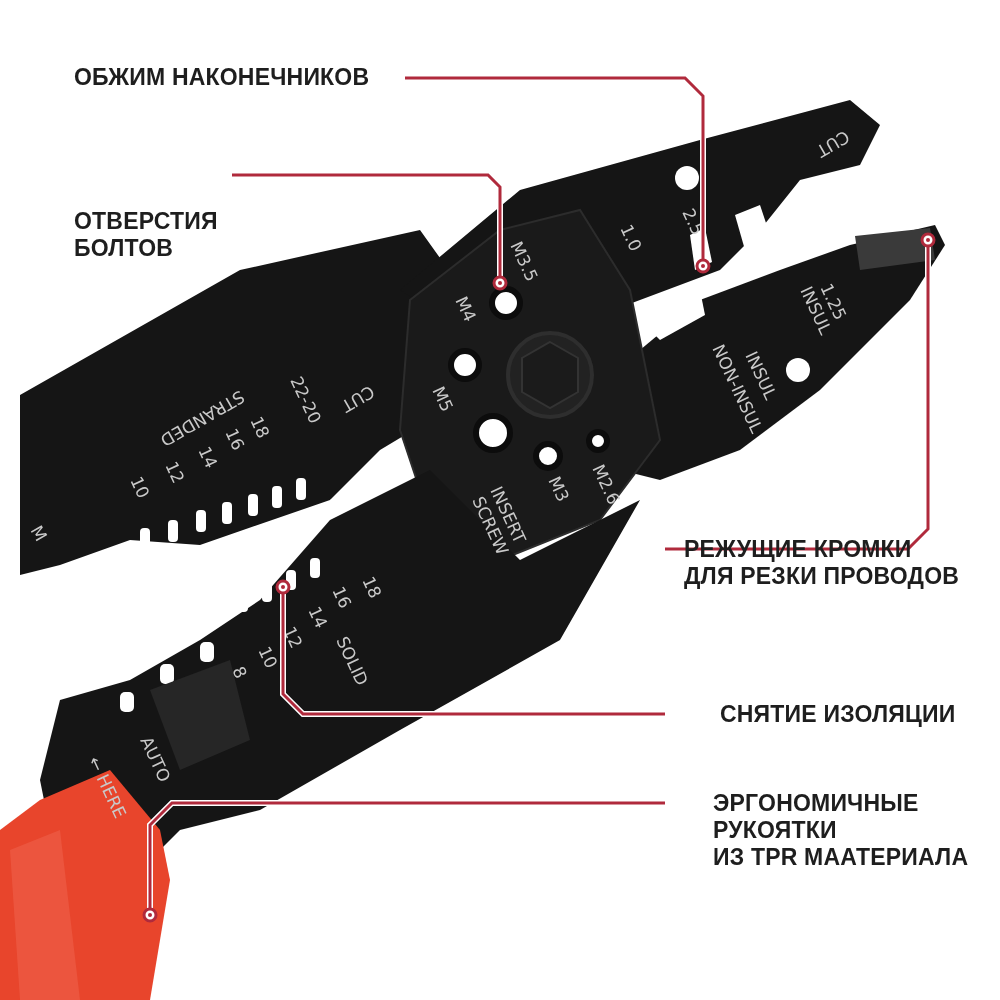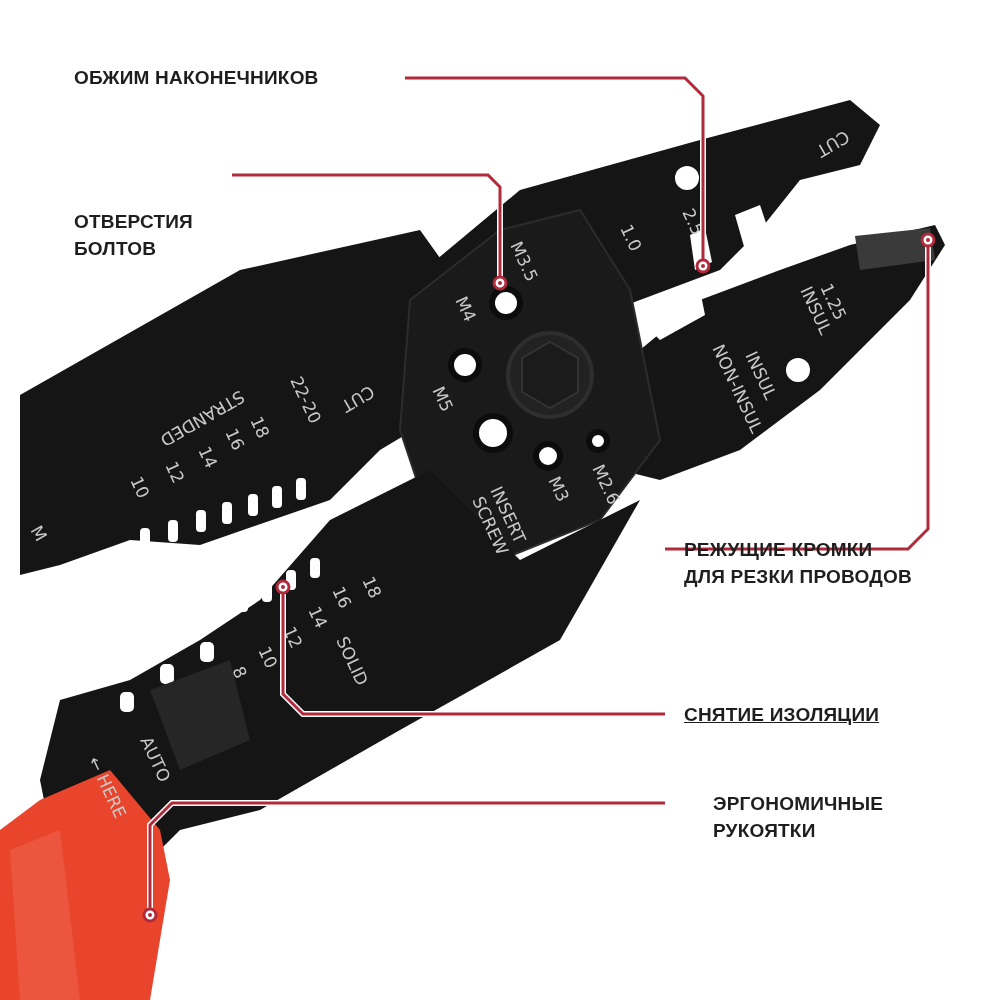--- a/index.html
+++ b/index.html
@@ -1,20 +1,20 @@
 <!DOCTYPE html>
 <html><head>
   <meta charset="utf-8">
   <style>
     html, body { margin: 0; padding: 0; background: #ffffff; }
     body { width: 1000px; height: 1000px; position: relative; overflow: hidden;
            font-family: "Liberation Sans", "DejaVu Sans", sans-serif; }
     .stage { position: absolute; left: 0; top: 0; width: 1000px; height: 1000px; }
     svg.art { position: absolute; left: 0; top: 0; }
-    .label { position: absolute; color: #1e1e1e; font-weight: 700; font-size: 19px;
+    .label { position: absolute; color: #1e1e1e; font-weight: 700; font-size: 23px;
              line-height: 27px; letter-spacing: 0.2px; white-space: nowrap; }
     .label span { display: block; }
     .engr { font-family: "DejaVu Sans", sans-serif; fill: #c9c9c9; font-size: 17px; }
   </style>
 </head>
 <body>
 
 <div class="stage">
 
   <svg class="art" width="1000" height="1000" viewBox="0 0 1000 1000">
@@ -146,22 +146,23 @@
   <div class="label" style="left:74px; top:162px;margin-top:46px;">
     <span>ОТВЕРСТИЯ</span>
     <span>БОЛТОВ</span>
   </div>
 
   <div class="label" style="left:684px; top:536px;">
     <span>РЕЖУЩИЕ КРОМКИ</span>
     <span>ДЛЯ РЕЗКИ ПРОВОДОВ</span>
   </div>
 
-  <div class="label" style="left:684px; top:701px;text-decoration:underline;">
+  <div class="label" style="left:720px; top:701px;">
     <span>СНЯТИЕ ИЗОЛЯЦИИ</span>
   </div>
 
   <div class="label" style="left:684px; top:790px;margin-left:29px;">
     <span>ЭРГОНОМИЧНЫЕ</span>
     <span>РУКОЯТКИ</span>
+    <span>ИЗ TPR МААТЕРИАЛА</span>
   </div>
 
 </div>
 
 </body></html>

